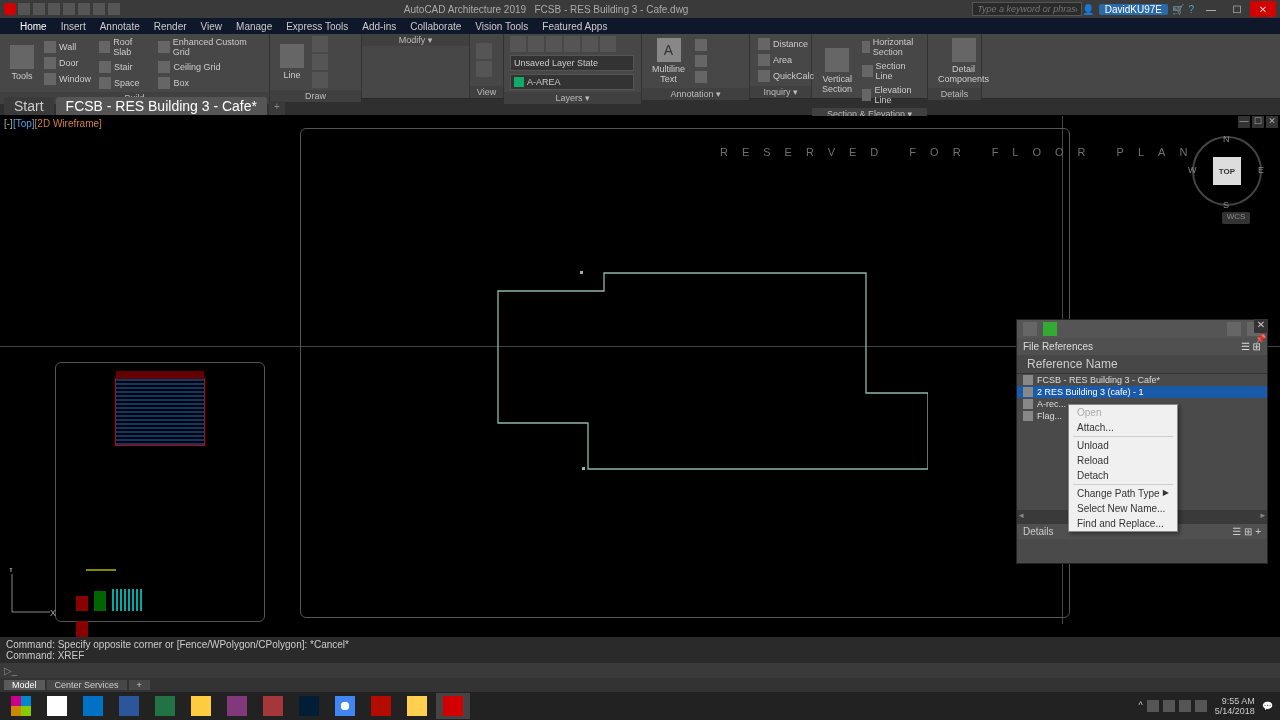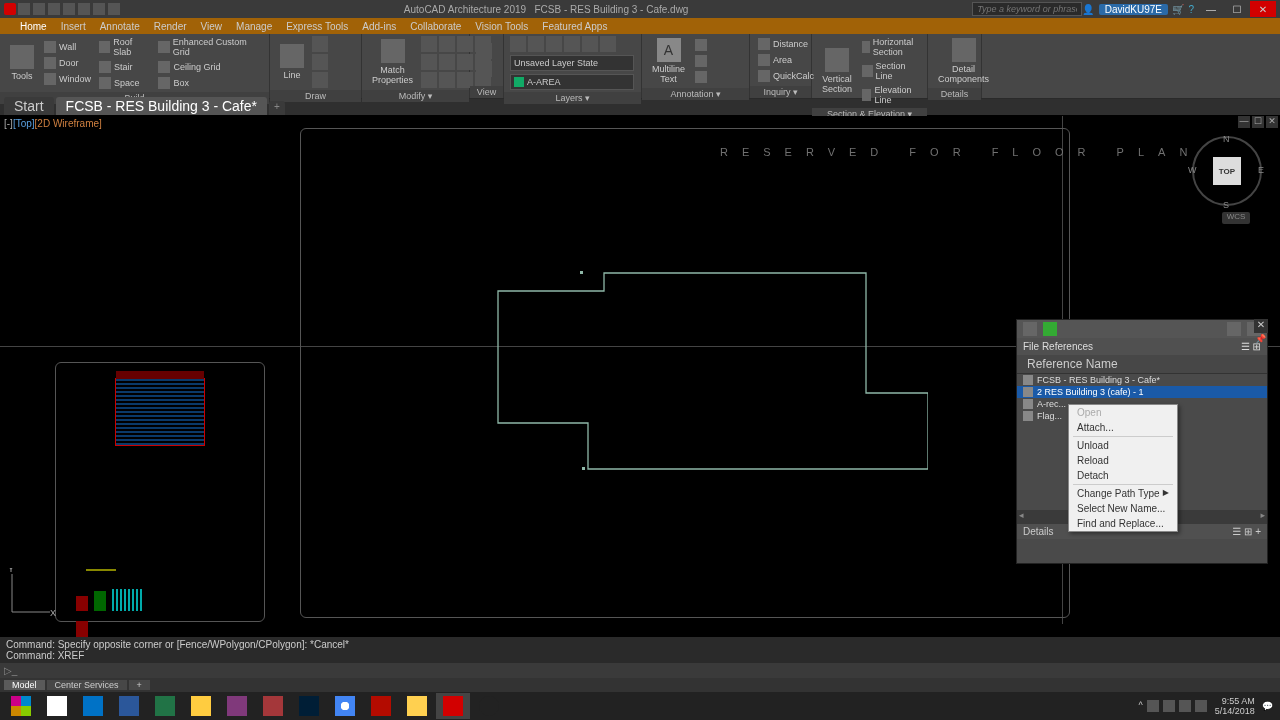--- a/index.html
+++ b/index.html
@@ -13,21 +13,21 @@
 .qat-icon { width: 12px; height: 12px; background: #555; }
 .title-center { flex: 1; text-align: center; color: #aaa; }
 .title-search { width: 110px; height: 14px; background: #2a2a2a; border: 1px solid #555; color: #888; font-size: 9px; font-style: italic; padding: 0 4px; }
 .title-right { display: flex; align-items: center; gap: 4px; padding-right: 4px; }
 .user-badge { background: #2a6aa8; color: #fff; padding: 0 6px; font-size: 10px; border-radius: 2px; }
 .wctrl { display: flex; }
 .wbtn { width: 26px; height: 16px; display: flex; align-items: center; justify-content: center; font-size: 10px; color: #ccc; }
 .wbtn.close { background: #d20000; }
 
 
-.menu-bar { height: 16px; background: #a16207; display: flex; align-items: center; padding-left: 20px; gap: 14px; font-size: 10px; color: #ccc; }
+.menu-bar { height: 16px; background: #0f172a; display: flex; align-items: center; padding-left: 20px; gap: 14px; font-size: 10px; color: #ccc; }
 .menu-item { cursor: pointer; }
 .menu-item.active { color: #fff; }
 
 
 .ribbon { height: 65px; background: #474747; display: flex; border-bottom: 1px solid #2a2a2a; }
 .ribbon-panel { border-right: 1px solid #333; display: flex; flex-direction: column; }
 .panel-body { flex: 1; display: flex; align-items: center; padding: 2px 6px; gap: 4px; }
 .panel-label { font-size: 9px; color: #bbb; text-align: center; padding: 1px 0; background: #404040; }
 .big-btn { display: flex; flex-direction: column; align-items: center; gap: 2px; padding: 2px 4px; font-size: 9px; color: #ccc; }
 .big-icon { width: 24px; height: 24px; background: #666; }
@@ -239,41 +239,20 @@
       <div class="small-row">
           <div class="mini-btn"></div>
           <div class="mini-btn"></div>
           <div class="mini-btn"></div>
         </div>
     </div>
     <div class="panel-label">Draw</div>
   </div>
 
   <div class="ribbon-panel" style="width:108px">
-    <div class="panel-body">
-      <div class="big-btn">
-          <div class="big-icon"></div>
-          <span style="white-space:pre;text-align:center">Match
-Properties</span>
-        </div>
-      <div class="mini-grid">
-        <div class="mini-btn"></div>
-          <div class="mini-btn"></div>
-          <div class="mini-btn"></div>
-          <div class="mini-btn"></div>
-        <div class="mini-btn"></div>
-          <div class="mini-btn"></div>
-          <div class="mini-btn"></div>
-          <div class="mini-btn"></div>
-        <div class="mini-btn"></div>
-          <div class="mini-btn"></div>
-          <div class="mini-btn"></div>
-          <div class="mini-btn"></div>
-      </div>
-    </div>
     <div class="panel-label">Modify ▾</div>
   </div>
 
   <div class="ribbon-panel" style="width:34px">
     <div class="panel-body">
         <div class="small-row">
           <div class="mini-btn"></div>
           <div class="mini-btn"></div>
         </div>
       </div>
@@ -338,21 +317,21 @@
           </div>
       </div>
     </div>
     <div class="panel-label">Inquiry ▾</div>
   </div>
 
   <div class="ribbon-panel" style="width:116px">
     <div class="panel-body">
       <div class="big-btn">
           <div class="big-icon"></div>
-          <span style="white-space:pre;text-align:center">Vertical
+          <span style="white-space:pre;text-align:right">Vertical
 Section</span>
         </div>
       <div class="small-row">
         <div class="small-btn">
             <div class="sicon"></div>
             <span>Horizontal Section</span>
           </div>
         <div class="small-btn">
             <div class="sicon"></div>
             <span>Section Line</span>

